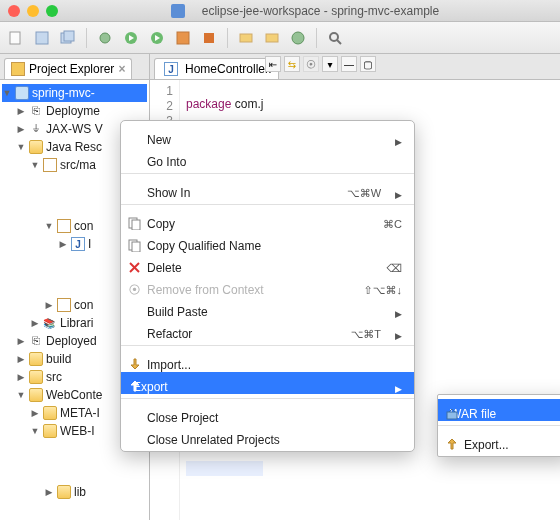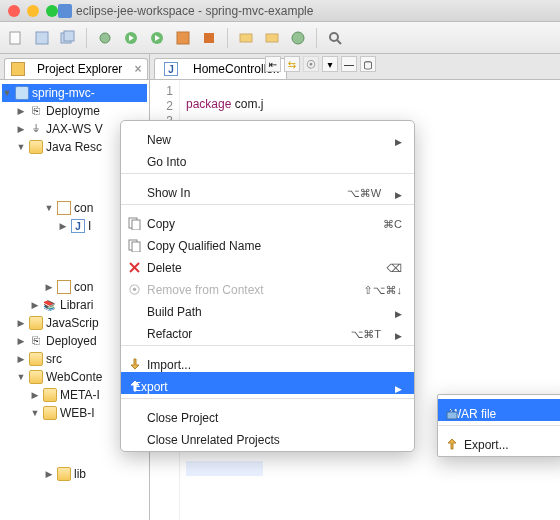--- a/index.html
+++ b/index.html
@@ -2,33 +2,33 @@
 <html><head>
 <meta charset="utf-8">
 <style>
   * { box-sizing: border-box; margin: 0; padding: 0; font-family: "Lucida Grande", "Helvetica Neue", Arial, sans-serif; font-size: 12px; }
   body { background: #f0f0f0; width: 560px; height: 520px; overflow: hidden; position: relative; }
   
   .titlebar { height: 22px; background: linear-gradient(#e8e8e8,#d6d6d6); display: flex; align-items: center; padding: 0 8px; border-bottom: 1px solid #bdbdbd; }
   .traffic { display: flex; gap: 7px; }
   .dot { width: 12px; height: 12px; border-radius: 50%; }
   .red { background:#ff5f57; } .yellow{background:#ffbd2e;} .green{background:#28c940;}
-  .title { flex:1; text-align:center; color:#555; font-size:12px; display:flex; justify-content:flex-start; align-items:center; gap:4px;}
+  .title { flex:1; text-align:center; color:#555; font-size:12px; display:flex; justify-content:center; align-items:center; gap:17px;}
   .title-icon { width:14px;height:14px;background:#5b8ed6;border-radius:2px;display:inline-block;}
   
   .toolbar { height: 32px; background: linear-gradient(#f7f7f7,#e7e7e7); border-bottom:1px solid #bdbdbd; display:flex; align-items:center; padding:0 6px; gap:6px;}
   .tbtn { width:20px; height:20px; display:flex; align-items:center; justify-content:center; opacity:0.8;}
   .tsep { width:1px; height:20px; background:#ccc; margin:0 2px;}
   
   .main { display:flex; height: calc(520px - 22px - 32px); }
   .left { width: 150px; background:#fff; border-right:1px solid #bdbdbd; position:relative;}
   .right { flex:1; background:#fff; position:relative;}
   
   .tabrow { height:26px; display:flex; align-items:flex-end; background:#e7e7e7; border-bottom:1px solid #bdbdbd; padding-left:4px; gap:4px;}
-  .tab { background:#fff; border:1px solid #bdbdbd; border-bottom:none; border-top-left-radius:3px;border-top-right-radius:3px; padding:3px 6px; display:flex; align-items:center; gap:12px;}
+  .tab { background:#fff; border:1px solid #bdbdbd; border-bottom:none; border-top-left-radius:3px;border-top-right-radius:3px; padding:3px 6px; display:flex; align-items:center; gap:4px;}
   .tab .x { color:#999; font-weight:bold; }
   .mini { width:16px; height:16px; border:1px solid #c8c8c8; display:flex; align-items:center; justify-content:center; background:#f7f7f7; font-size:10px;}
   
   .tree { padding:4px 2px; font-size:11px; color:#222;}
   .node { display:flex; align-items:center; height:18px; white-space:nowrap; overflow:hidden; }
   .arrow { width:10px; display:inline-flex; justify-content:center; color:#666; font-size:9px;}
   .arrow.open::before{content:"▼";} .arrow.closed::before{content:"▶";}
   .nic { width:14px; height:14px; margin:0 3px; display:inline-flex; align-items:center; justify-content:center; font-size:10px;}
   .folder{background:linear-gradient(#ffe9a8,#f5c95b);border:1px solid #d4a93d;border-radius:2px;}
   .pkg{background:#fff;border:1px solid #c79a4a;}
@@ -167,20 +167,25 @@
       <div class="node ind1">
           <span class="arrow closed"></span>
           <span class="nic">⏚</span>
           <span>JAX-WS V</span>
         </div>
       <div class="node ind1">
           <span class="arrow open"></span>
           <span class="nic folder"></span>
           <span>Java Resc</span>
         </div>
+      <div class="node ind2">
+          <span class="arrow open"></span>
+          <span class="nic pkg"></span>
+          <span>src/ma</span>
+        </div>
       <div class="node ind3">
           <span class="arrow open"></span>
           <span class="nic pkg"></span>
           <span>con</span>
         </div>
       <div class="node ind4">
           <span class="arrow closed"></span>
           <span class="nic jfile">J</span>
           <span>I</span>
         </div>
@@ -189,27 +194,27 @@
           <span class="nic pkg"></span>
           <span>con</span>
         </div>
       <div class="node ind2">
           <span class="arrow closed"></span>
           <span class="nic">📚</span>
           <span>Librari</span>
         </div>
       <div class="node ind1">
           <span class="arrow closed"></span>
-          <span class="nic folder"></span>
-          <span>JavaScrip</span>
-        </div>
-      <div class="node ind1">
-          <span class="arrow closed"></span>
           <span class="nic">⎘</span>
           <span>Deployed</span>
+        </div>
+      <div class="node ind1">
+          <span class="arrow closed"></span>
+          <span class="nic folder"></span>
+          <span>build</span>
         </div>
       <div class="node ind1">
           <span class="arrow closed"></span>
           <span class="nic folder"></span>
           <span>src</span>
         </div>
       <div class="node ind1">
           <span class="arrow open"></span>
           <span class="nic folder"></span>
           <span>WebConte</span>
@@ -336,21 +341,21 @@
       </span>
       <span>Delete</span>
       <span class="short">⌫</span>
     </div>
   <div class="mitem disabled">
       <span class="micon">⦿</span>
       <span>Remove from Context</span>
       <span class="short">⇧⌥⌘↓</span>
     </div>
   <div class="mitem">
-      <span>Build Path</span>
+      <span>Build Paste</span>
       <span class="sub">▶</span>
     </div>
   <div class="mitem">
       <span>Refactor</span>
       <span class="short">⌥⌘T</span>
       <span class="sub" style="margin-left:14px">▶</span>
     </div>
   <div class="msep"></div>
   <div class="mitem">
       <span class="micon">

